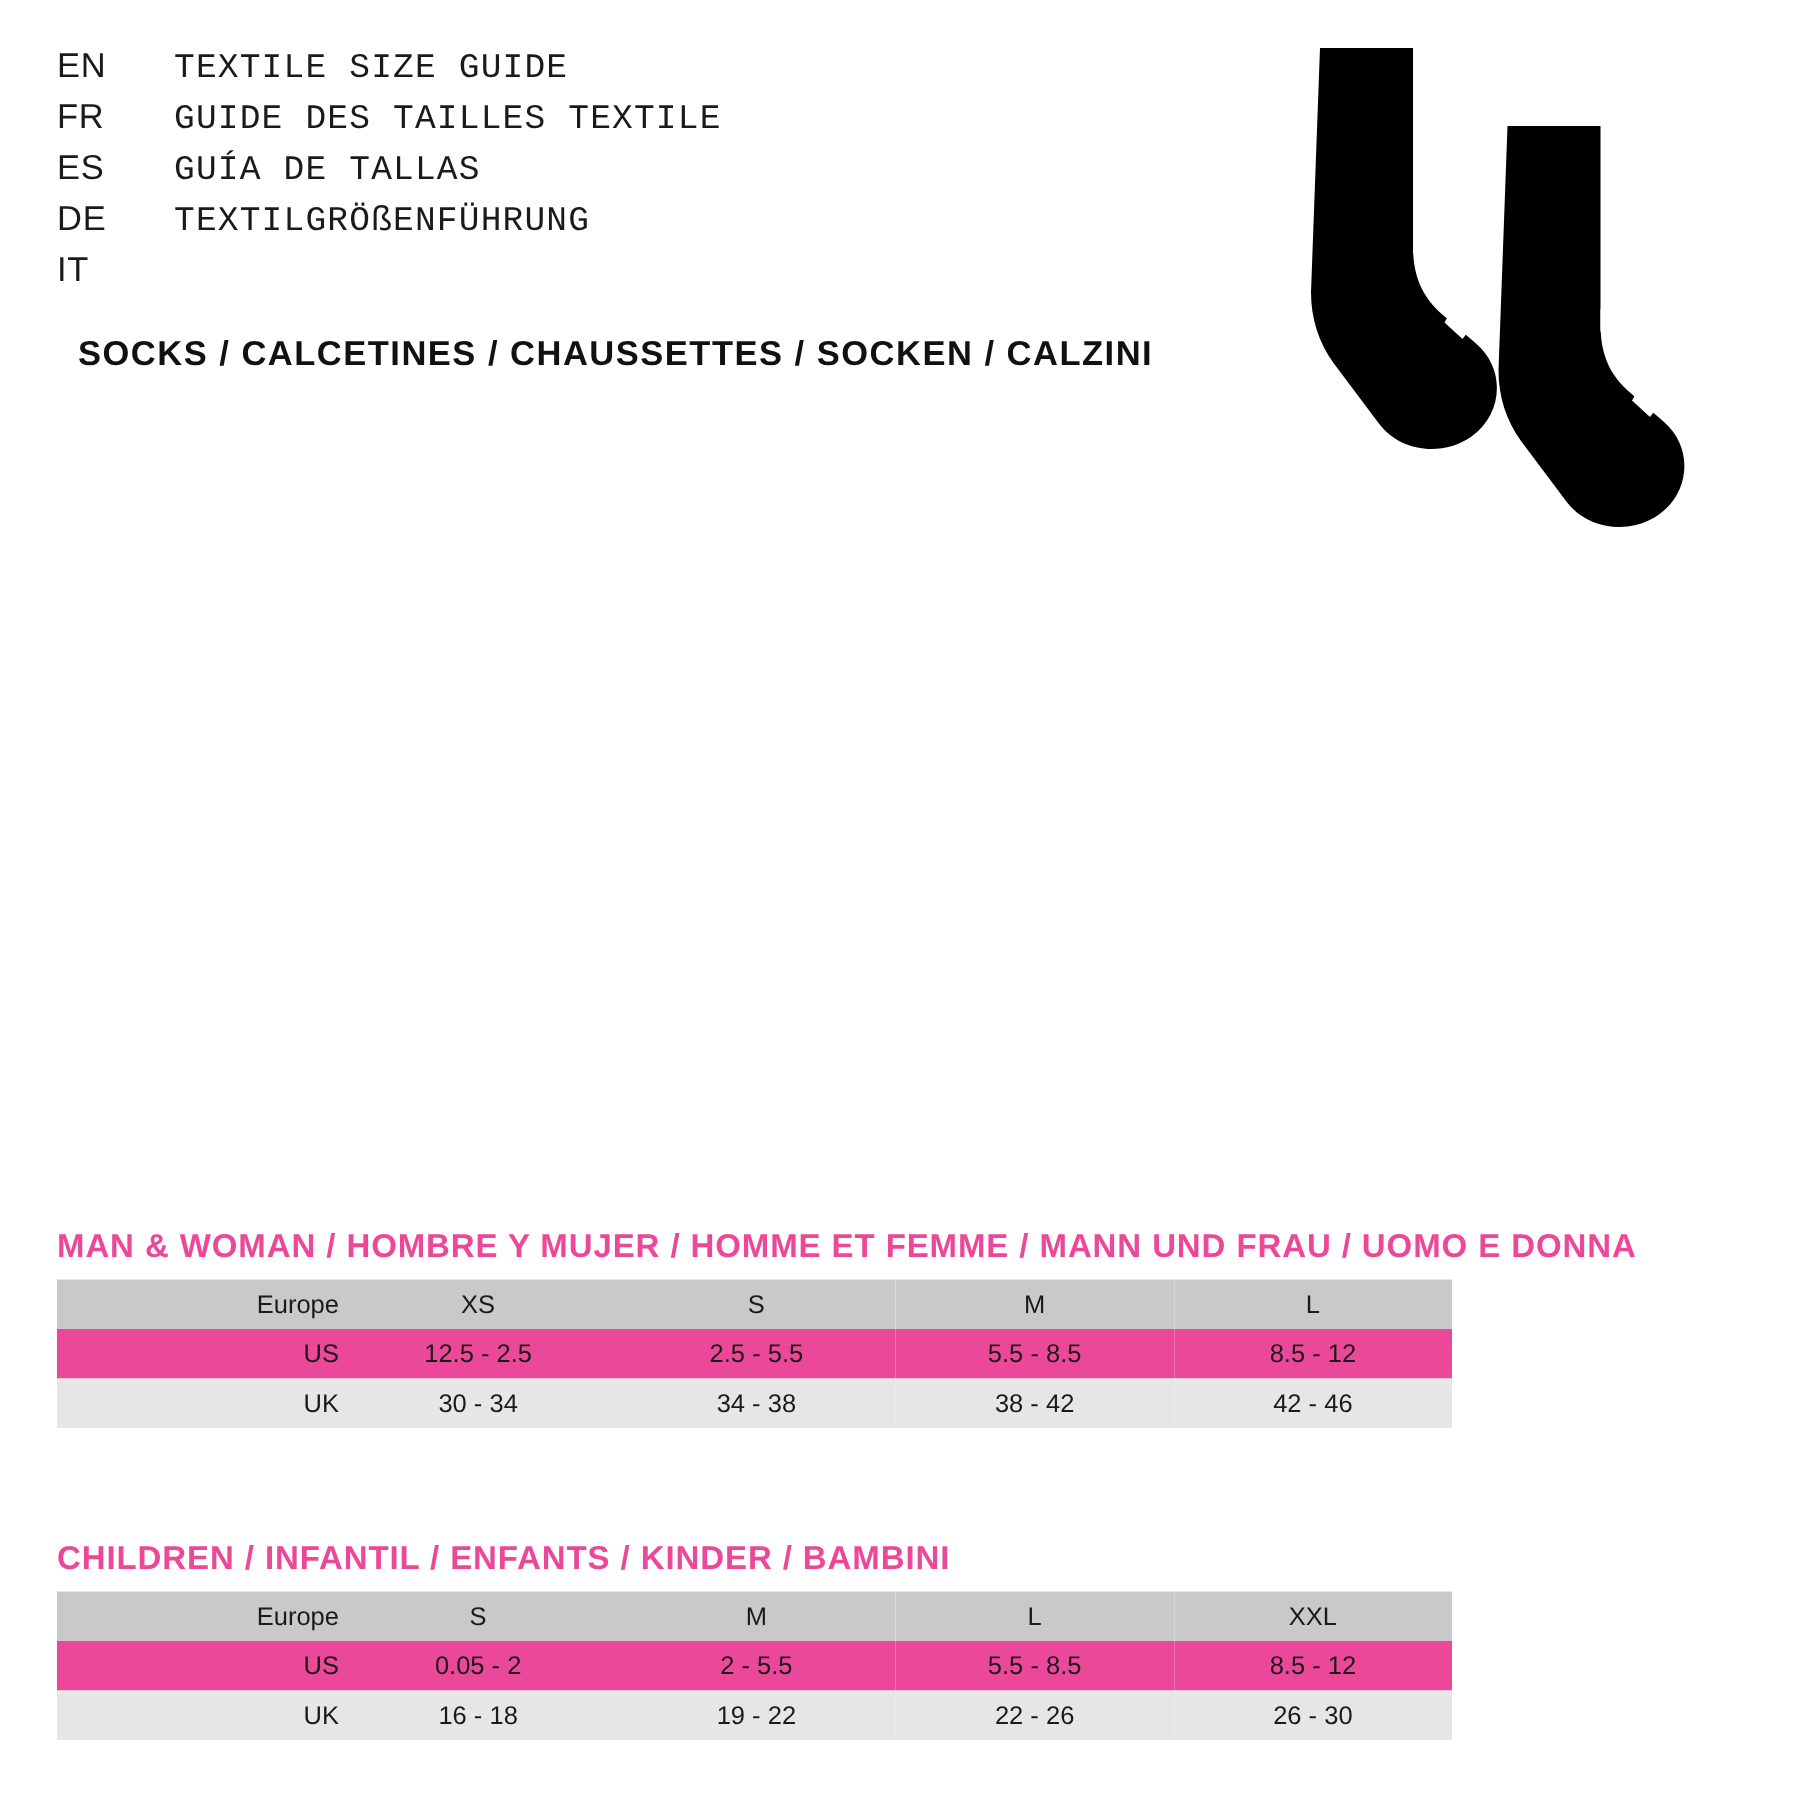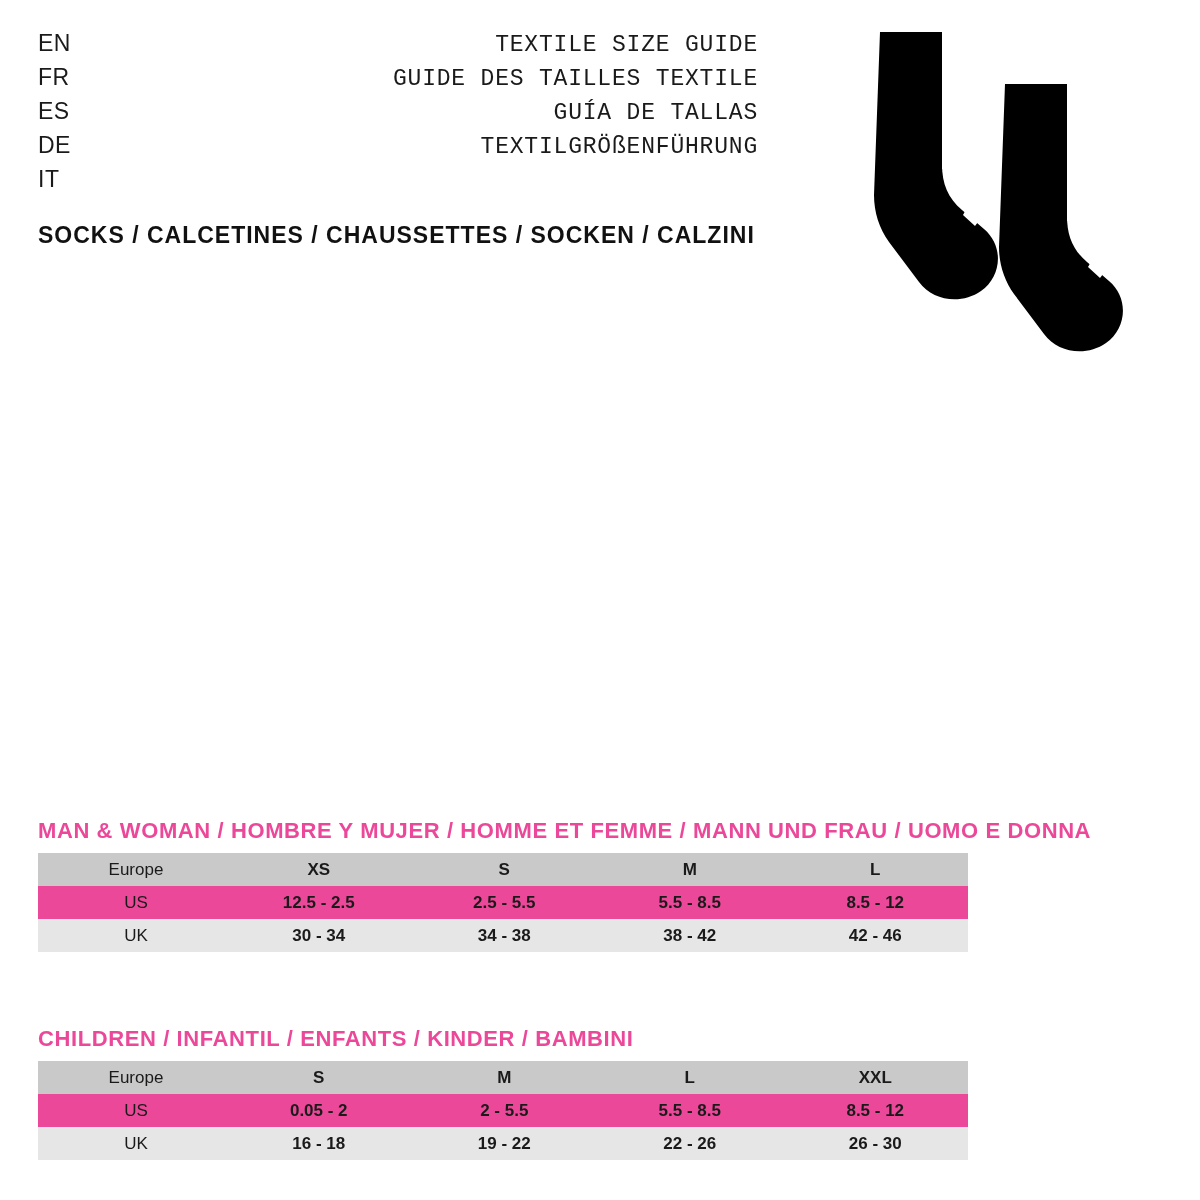--- a/index.html
+++ b/index.html
@@ -20,41 +20,40 @@
   .lang-block {
     position: absolute;
     left: 38px;
     top: 30px;
     width: 720px;
   }
   .lang-row {
     display: flex;
     align-items: baseline;
     height: 34px;
-    justify-content: space-between;
   }
   .lang-code {
     width: 78px;
     font-size: 23px;
     font-weight: 400;
     letter-spacing: 0.5px;
     color: #1a1a1a;
   }
   .lang-text {
     font-size: 23px;
     font-weight: 400;
     letter-spacing: 0.8px;
     color: #1a1a1a;
     white-space: nowrap;
     font-family: Liberation Mono, monospace;
   }
 
   .product-title {
     position: absolute;
-    left: 38px;
+    left: 52px;
     top: 222px;
     font-size: 23px;
     font-weight: bold;
     letter-spacing: 1px;
     color: #111111;
     white-space: nowrap;
   }
 
   
   .sock-art {
@@ -89,27 +88,26 @@
     table-layout: fixed;
   }
   table.size-table td {
     height: 33px;
     font-size: 17px;
     color: #1a1a1a;
     padding: 0;
     vertical-align: middle;
   }
   table.size-table td.label {
-    text-align: center;
+    text-align: right;
     padding-left: 8px;
     width: 180px;
   }
   table.size-table td.val {
     text-align: center;
-    font-weight: bold;
   }
   tr.row-head td {
     background: #c9c9c9;
   }
   tr.row-alt td {
     background: #ec4899;
   }
   tr.row-shade td {
     background: #e6e6e6;
   }

